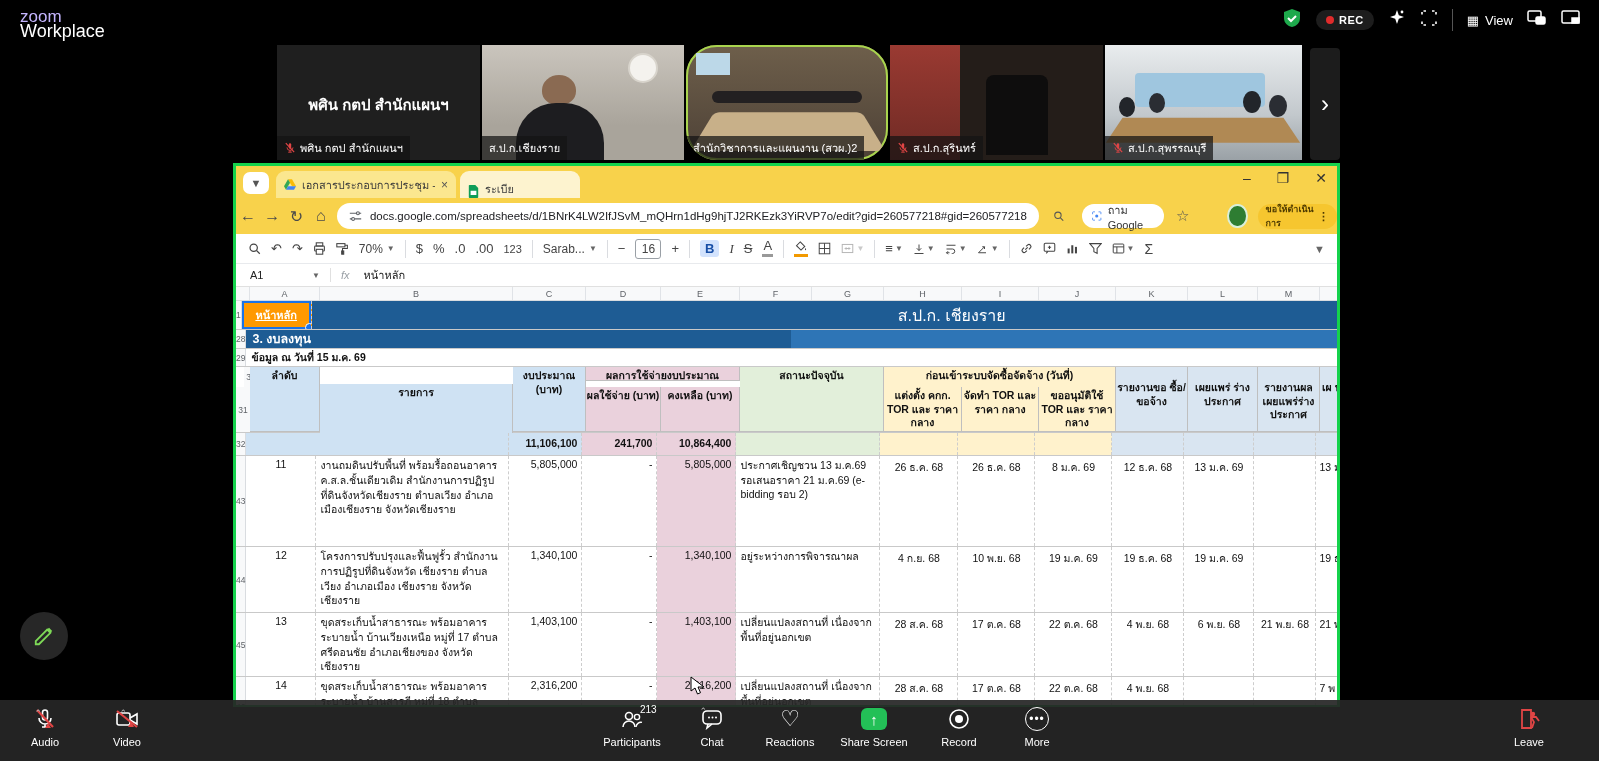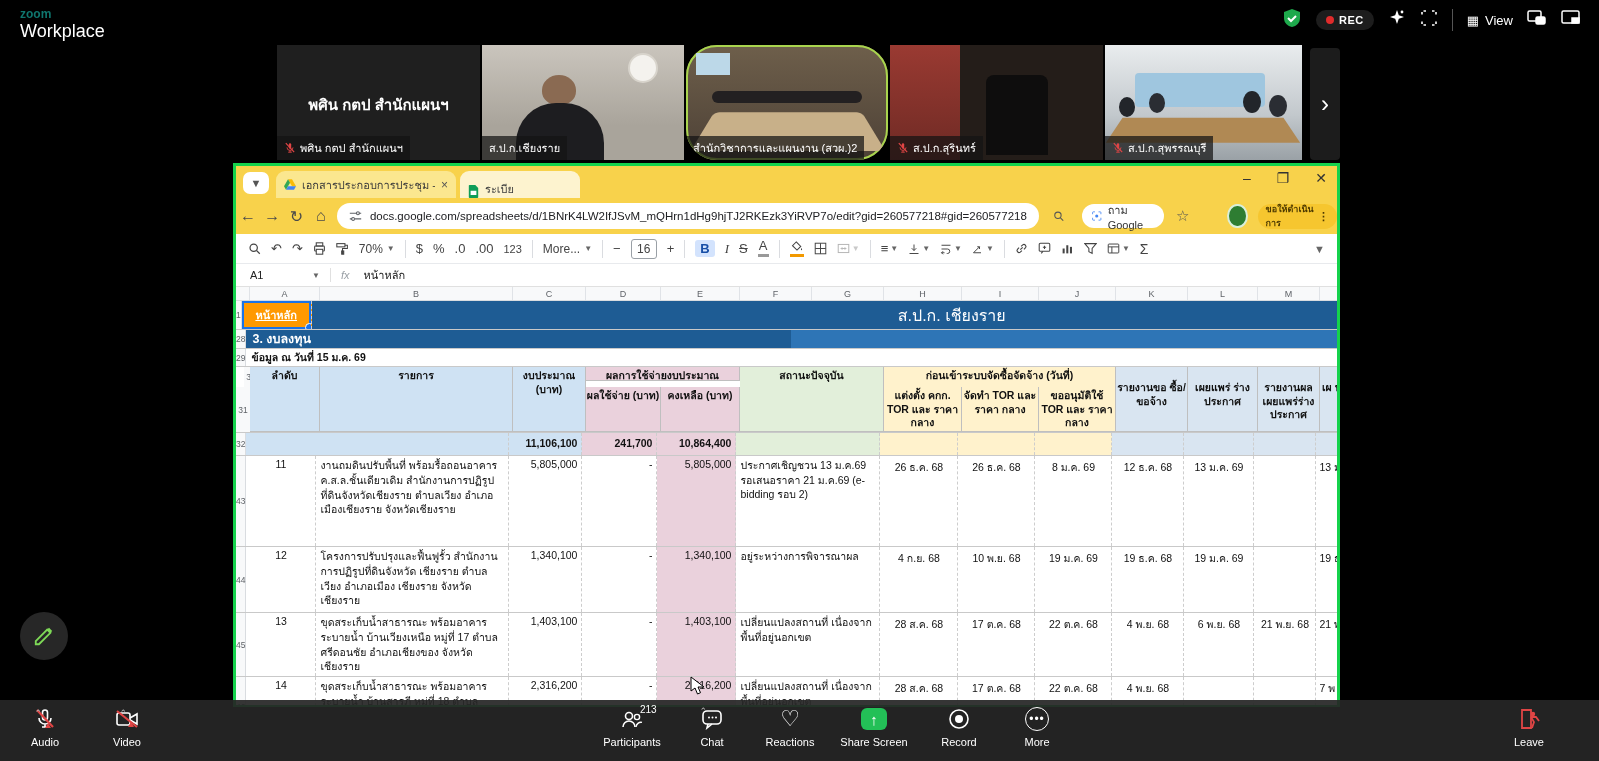--- a/index.html
+++ b/index.html
@@ -1,20 +1,20 @@
 <!DOCTYPE html>
 <html><head>
 <meta charset="utf-8">
 <style>
   html,body{margin:0;padding:0;background:#000;}
   .stage{position:relative;width:1599px;height:761px;background:#000;overflow:hidden;
          font-family:"Liberation Sans", sans-serif;-webkit-font-smoothing:antialiased;}
   .abs{position:absolute;}
   
-  .logo1{left:20px;top:7px;color:#0f766e;font-size:12px;font-weight:bold;}
+  .logo1{left:20px;top:7px;color:#c4b5fd;font-size:17px;font-weight:normal;}
   .logo2{left:20px;top:21px;color:#fff;font-size:18px;}
   .topicons{right:18px;top:8px;display:flex;align-items:center;gap:14px;color:#fff;}
   .recpill{display:flex;align-items:center;gap:5px;background:#1d1d1d;border-radius:13px;padding:4px 10px;}
   .reddot{width:8px;height:8px;border-radius:50%;background:#e02b2b;}
   .rectext{color:#fff;font-size:11px;font-weight:bold;letter-spacing:.5px;}
   .vsep{width:1px;height:22px;background:#555;}
   .viewbtn{display:flex;align-items:center;gap:6px;color:#fff;font-size:13px;}
   
   .tile{position:absolute;top:45px;height:115px;overflow:hidden;background:#222;}
   .tlabel{position:absolute;left:0;bottom:0;display:flex;align-items:center;gap:4px;
@@ -322,21 +322,21 @@
           <span class="caret">▼</span>
         </span>
       <span class="tdiv"></span>
       <span class="ti">$</span>
       <span class="ti">%</span>
       <span class="ti">.0</span>
       <span class="ti">.00</span>
       <span class="ti" style="font-size:11px">123</span>
       <span class="tdiv"></span>
       <span class="fontsel">
-          <span>More...</span>
+          <span>Sarab...</span>
           <span class="caret">▼</span>
         </span>
       <span class="tdiv"></span>
       <span class="ti">−</span>
       <span class="sizebox">16</span>
       <span class="ti">+</span>
       <span class="tdiv"></span>
       <span class="ti boldon">B</span>
       <span class="ti" style="font-style:italic;font-family:'Liberation Serif',serif">I</span>
       <span class="ti" style="text-decoration:line-through">S</span>
@@ -473,21 +473,21 @@
         <div class="rn">29</div>
         <div class="cell" style="width:1145px;display:flex;align-items:center;border-right:none;">
           <span style="font-weight:bold;font-size:10.5px;padding-left:5px">ข้อมูล ณ วันที่ 15 ม.ค. 69</span>
         </div>
       </div>
 
       <div class="hb">
         <div class="rn" style="position:absolute;left:8px;top:0;width:14px;height:20px;">30</div>
         <div class="rn" style="position:absolute;left:0;top:20px;width:14px;height:45px;">31</div>
         <div class="hc lblue" style="left:14px;top:0;width:70px;height:65px;">ลำดับ</div>
-        <div class="hc lblue" style="left:84px;top:0;width:193px;height:65px;font-family:Liberation Serif, serif;">รายการ</div>
+        <div class="hc lblue" style="left:84px;top:17px;width:193px;height:65px;font-family:Liberation Serif, serif;">รายการ</div>
         <div class="hc lblue" style="left:277px;top:0;width:73px;height:65px;">
           <div>งบประมาณ</div>
             <div>(บาท)</div>
         </div>
         <div class="hc pink" style="left:350px;top:0;width:154px;height:14px;">ผลการใช้จ่ายงบประมาณ</div>
         <div class="hc pink" style="left:350px;top:20px;width:75px;height:45px;">ผลใช้จ่าย (บาท)</div>
         <div class="hc pink" style="left:425px;top:20px;width:79px;height:45px;">คงเหลือ (บาท)</div>
         <div class="hc lgreen" style="left:504px;top:0;width:144px;height:65px;">สถานะปัจจุบัน</div>
         <div class="hc lyellow" style="left:648px;top:0;width:232px;height:28px;">ก่อนเข้าระบบจัดซื้อจัดจ้าง (วันที่)</div>
         <div class="hc lyellow" style="left:648px;top:20px;width:78px;height:45px;">แต่งตั้ง คกก. TOR และ ราคากลาง</div>

